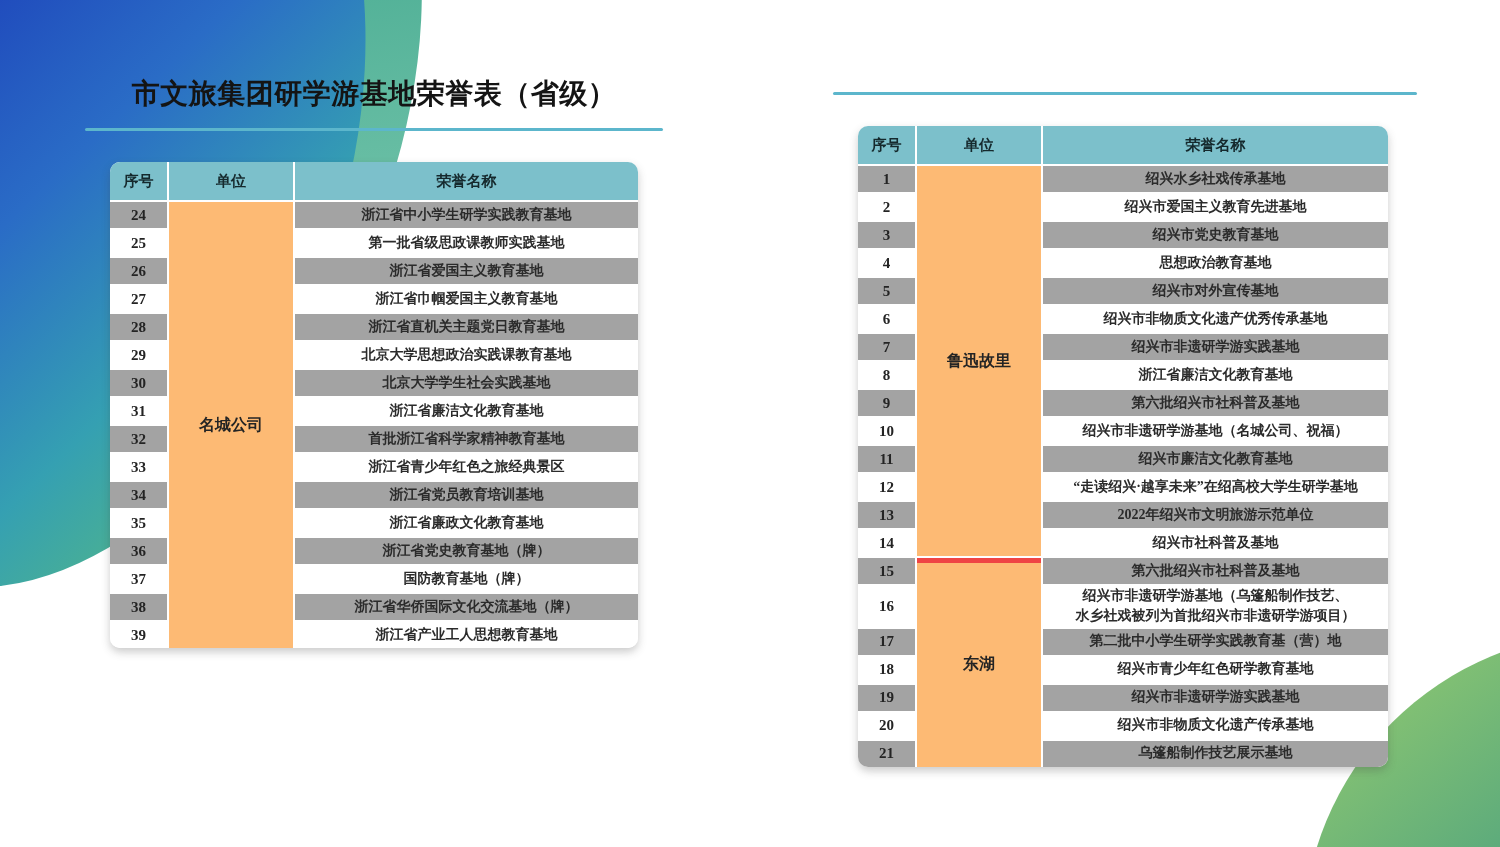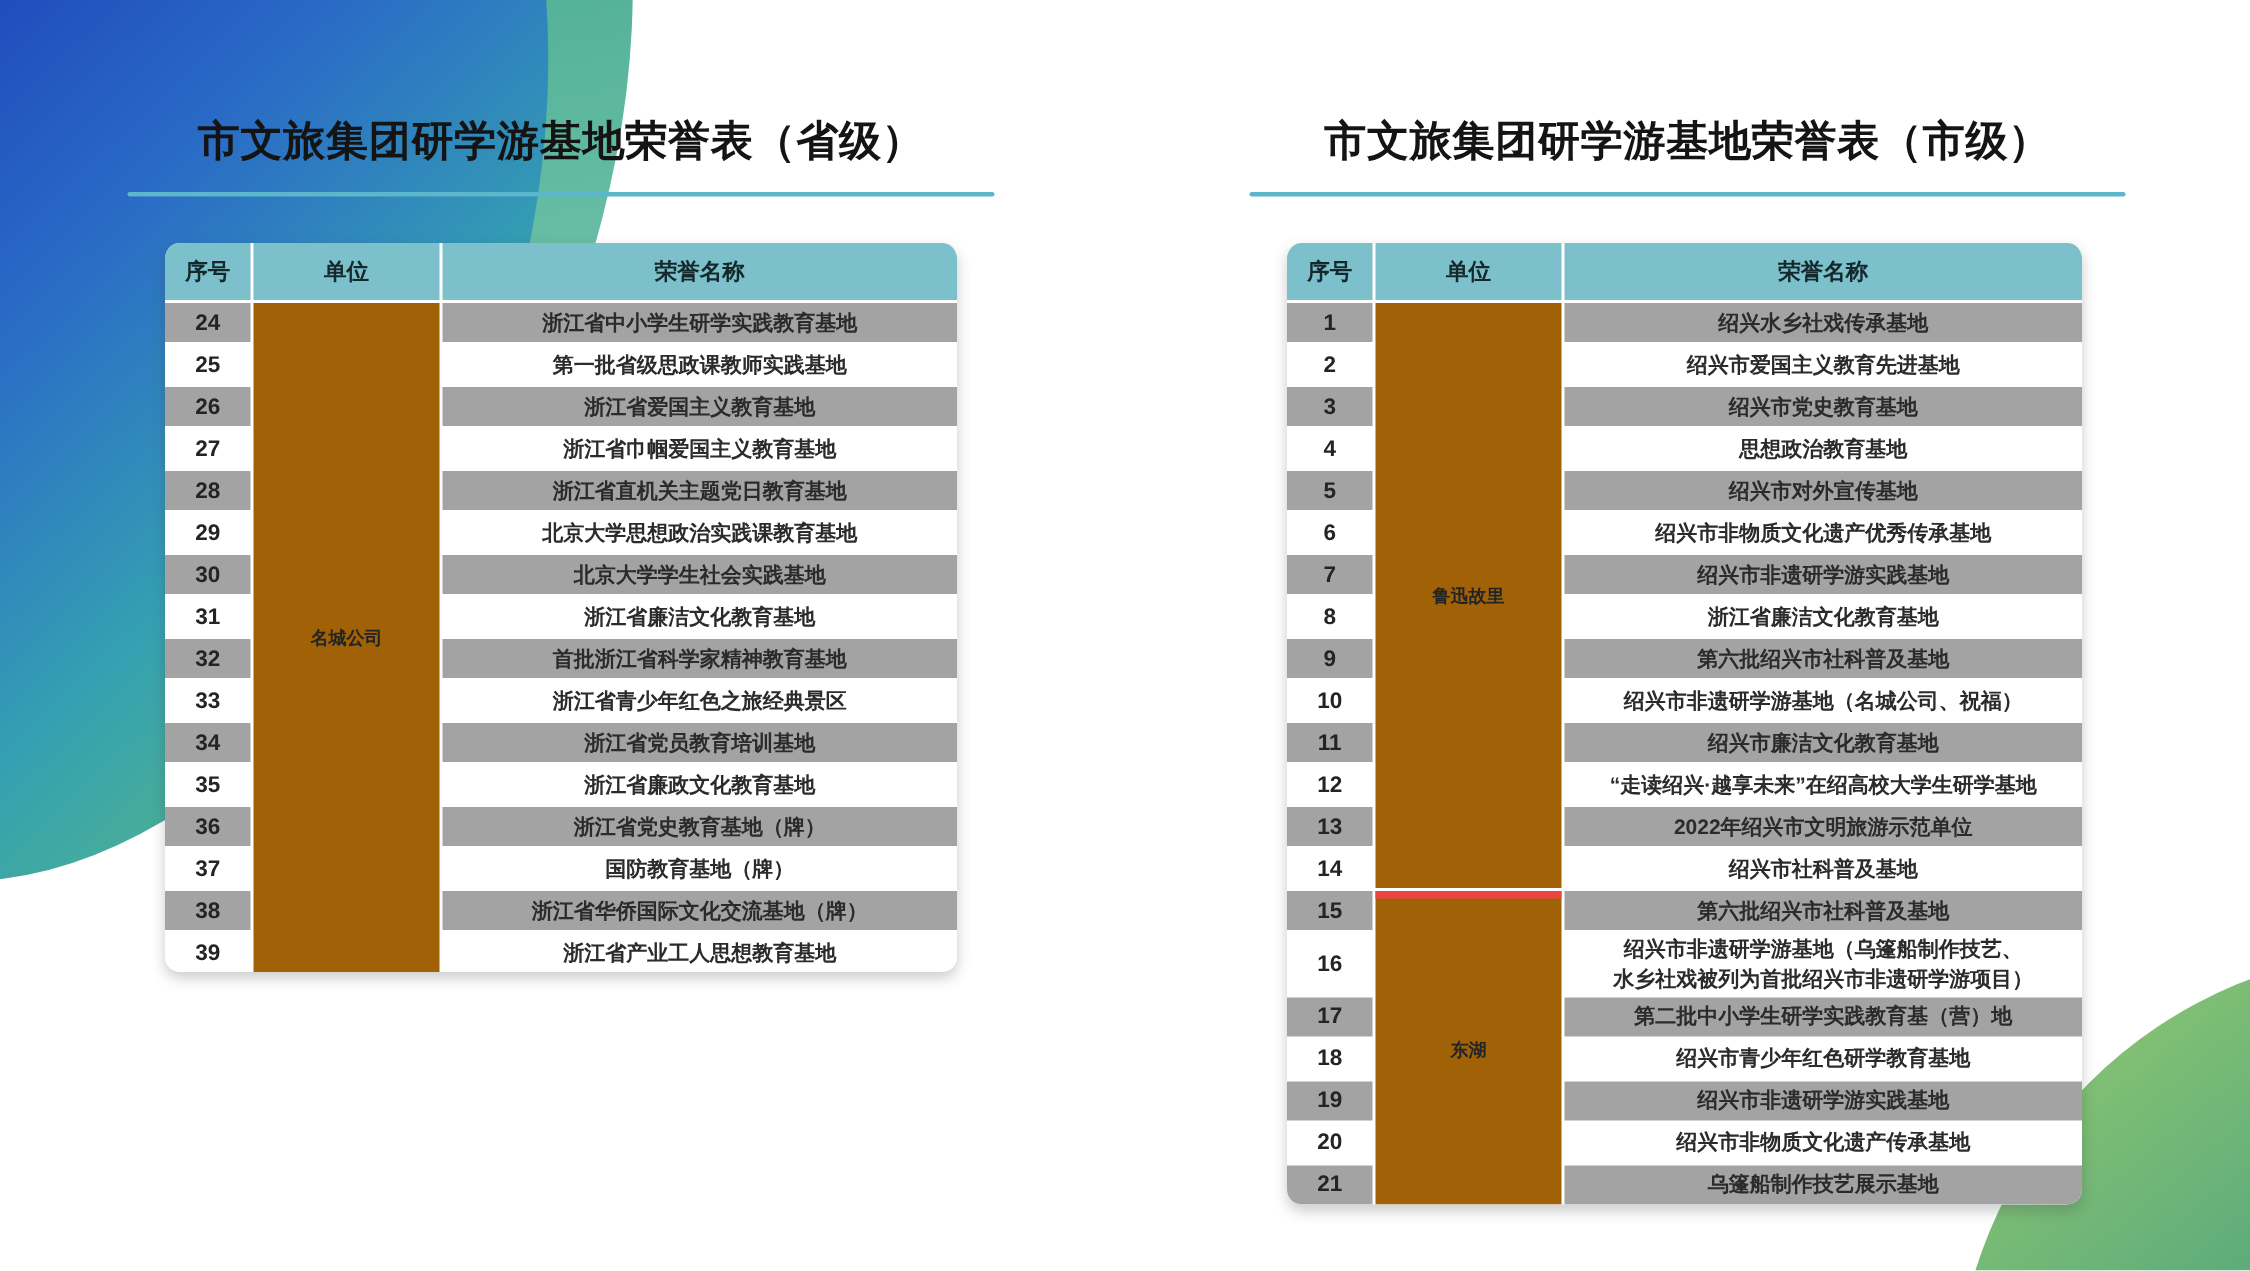--- a/index.html
+++ b/index.html
@@ -1,19 +1,19 @@
 <!DOCTYPE html>
 <html><head>
 <meta charset="utf-8">
 <style>
   html,body { margin:0; padding:0; background:#ffffff; }
   .canvas {
     position:relative; width:1500px; height:847px;
     background:#ffffff; overflow:hidden;
-    font-family:Liberation Sans, sans-serif;
+    font-family:Liberation Serif, serif;
     color:#1f1f1f;
   }
   
   .blob { position:absolute; z-index:0; }
   .blob-teal {
     left:-190px; top:-330px; width:585px; height:900px; border-radius:50%;
     transform:rotate(22deg);
     background:linear-gradient(150deg,#3fa68d 25%,#6abfa5 60%,#a5d4c0 88%);
   }
   .blob-blue {
@@ -49,21 +49,21 @@
   col.col-unit { width:124px; }
   table.honors th {
     background:#7cc0cb; height:38px; font-size:15px; font-weight:700;
     color:#15292d; text-align:center; vertical-align:middle; padding:0;
   }
   table.honors td {
     text-align:center; vertical-align:middle; padding:0 4px;
   }
   td.no-cell    { height:26px; font-size:15px; font-weight:600; color:#242424; }
   td.honor-cell { font-size:14px; font-weight:600; color:#2b2b2b; line-height:1.45; white-space:pre-line; }
-  td.unit-cell  { background:#a16207; font-size:12px; font-weight:600; color:#242424; }
+  td.unit-cell  { background:#fdba74; font-size:16px; font-weight:600; color:#242424; }
   td.shade { background:#a3a3a3; }
   td.plain { background:#ffffff; }
   td.group-sep { border-top:5px solid #ef4444; }
 </style>
 </head>
 <body>
 
 <div class="canvas">
   <div class="blob blob-teal"></div>
   <div class="blob blob-blue"></div>
@@ -151,21 +151,20 @@
             <tr>
               <td class="no-cell plain">39</td>
               <td class="honor-cell plain">浙江省产业工人思想教育基地</td>
             </tr>
           </tbody>
         </table>
       </div>
   </section>
 
   <section class="panel panel-right">
-    <h1>市文旅集团研学游基地荣誉表（市级）</h1>
     <div class="title-underline"></div>
     <div class="table-card">
         <table class="honors">
           <colgroup>
             <col class="col-no">
             <col class="col-unit">
             <col class="col-honor">
           </colgroup>
           <thead>
             <tr>

